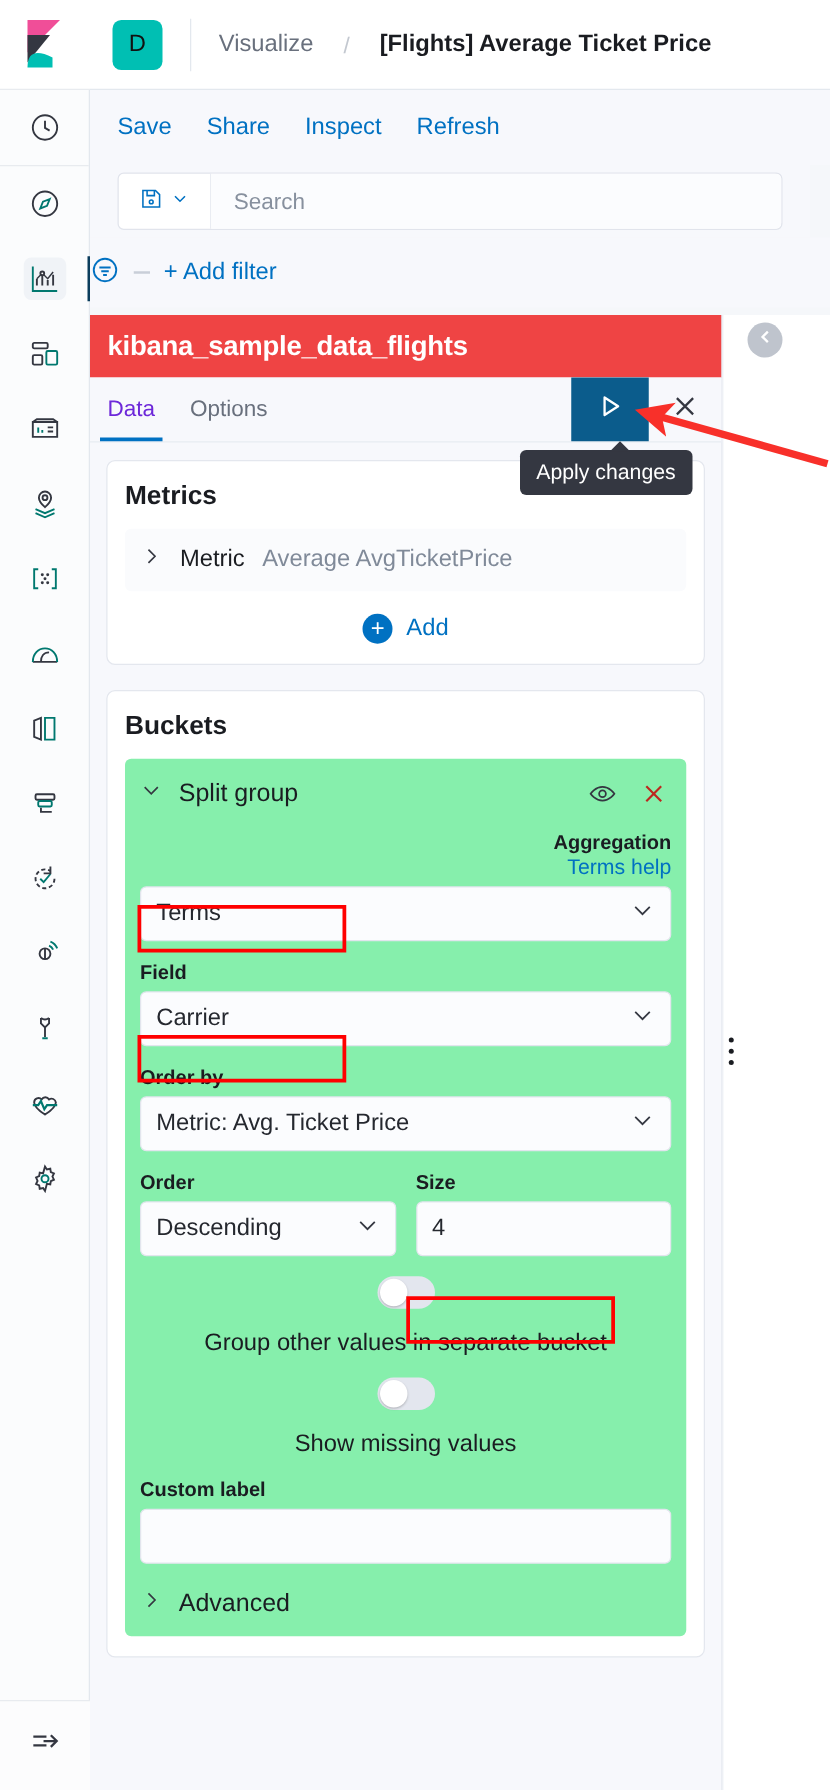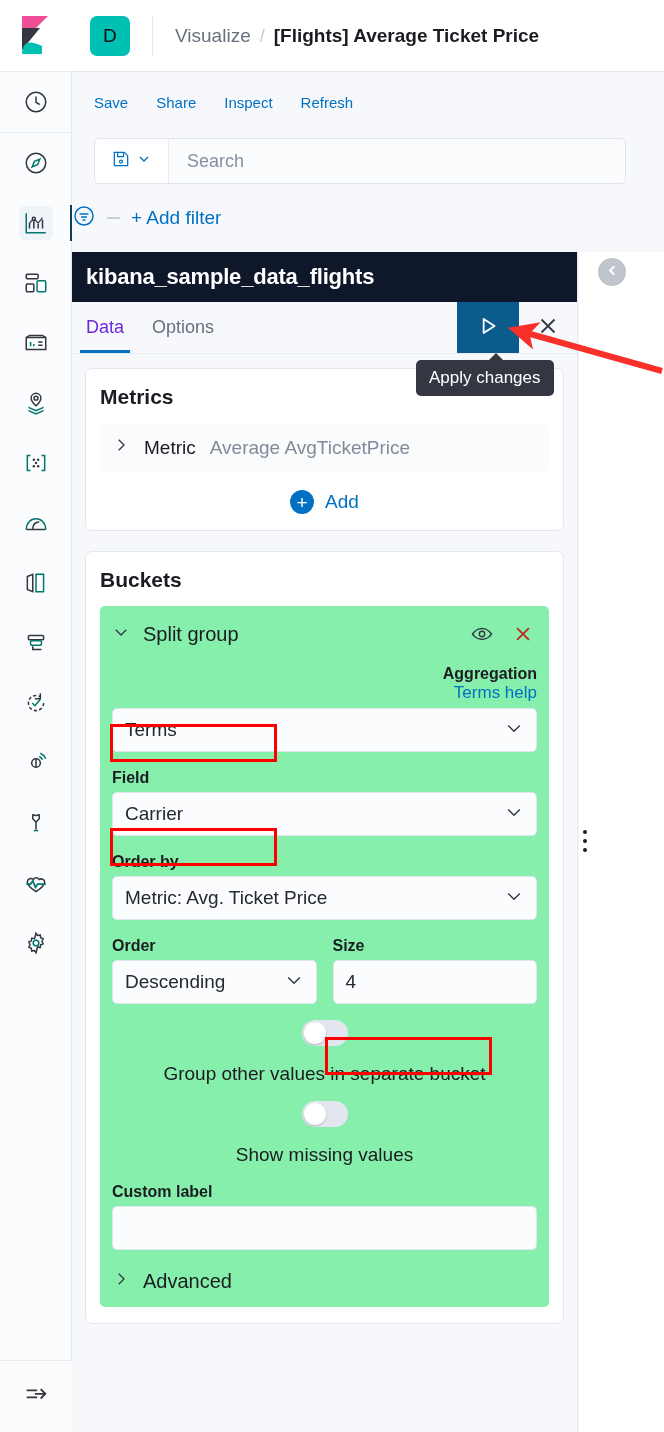--- a/index.html
+++ b/index.html
@@ -37,30 +37,30 @@
     position:absolute; left:72px; top:0; right:0; height:72px;
     background:#ffffff; border-bottom:1px solid #e3e8ee;
     display:flex; align-items:center; padding-left:18px; gap:0;
   }
   .space-avatar {
     width:40px; height:40px; border-radius:7px; background:#00BFB3; color:#111;
     display:flex; align-items:center; justify-content:center;
     font-size:19px; font-weight:400; letter-spacing:.2px;
   }
   .vsep { width:1px; height:42px; background:#e3e8ee; margin:0 22px; }
-  .crumbs { display:flex; align-items:flex-end; gap:9px; font-size:19px; }
+  .crumbs { display:flex; align-items:flex-end; gap:24px; font-size:19px; }
   .crumb-link { color:#69707D; }
   .crumb-sl { color:#c3c8d0; font-size:18px; }
   .crumb-cur { color:#1a1c21; font-weight:700; }
 
   
   .actionbar{
     position:absolute; left:72px; top:72px; right:0; height:60px;
     background:#F7F8FC; display:flex; align-items:center; gap:28px;
-    padding-left:22px; font-size:15px;
+    padding-left:22px; font-size:19px;
   }
   .act { color:#0071c2; }
 
   
   .querybar{
     position:absolute; left:72px; top:132px; right:16px; height:58px;
     background:#F7F8FC; padding:6px 0 0 22px; display:flex; align-items:flex-start;
   }
   .qb-wrap{ display:flex; height:46px; border:1px solid #e1e4ec; border-radius:5px;
     background:#fff; width:calc(100% - 22px); }
@@ -76,21 +76,21 @@
   }
   .f-dash{ width:13px; height:2px; background:#c9ced8; display:inline-block; }
   .addfilter{ color:#0071c2; font-size:19px; }
 
   
   .editor{
     position:absolute; left:72px; top:252px; width:506px; bottom:0;
     background:#F7F8FC; border-right:1px solid #e6e9ef;
   }
   .panel-head{
-    height:50px; background:#0f172a; color:#fff; display:flex; align-items:center;
+    height:50px; background:#ef4444; color:#fff; display:flex; align-items:center;
     padding-left:14px; font-size:22px; font-weight:700; letter-spacing:-.2px;
   }
   .tabrow{
     height:52px; background:#F7F8FC; display:flex; align-items:stretch; position:relative;
     border-bottom:1px solid #e8ebf1;
   }
   .tab{
     display:flex; align-items:center; padding:0 14px; font-size:18px; color:#69707D;
     position:relative;
   }

